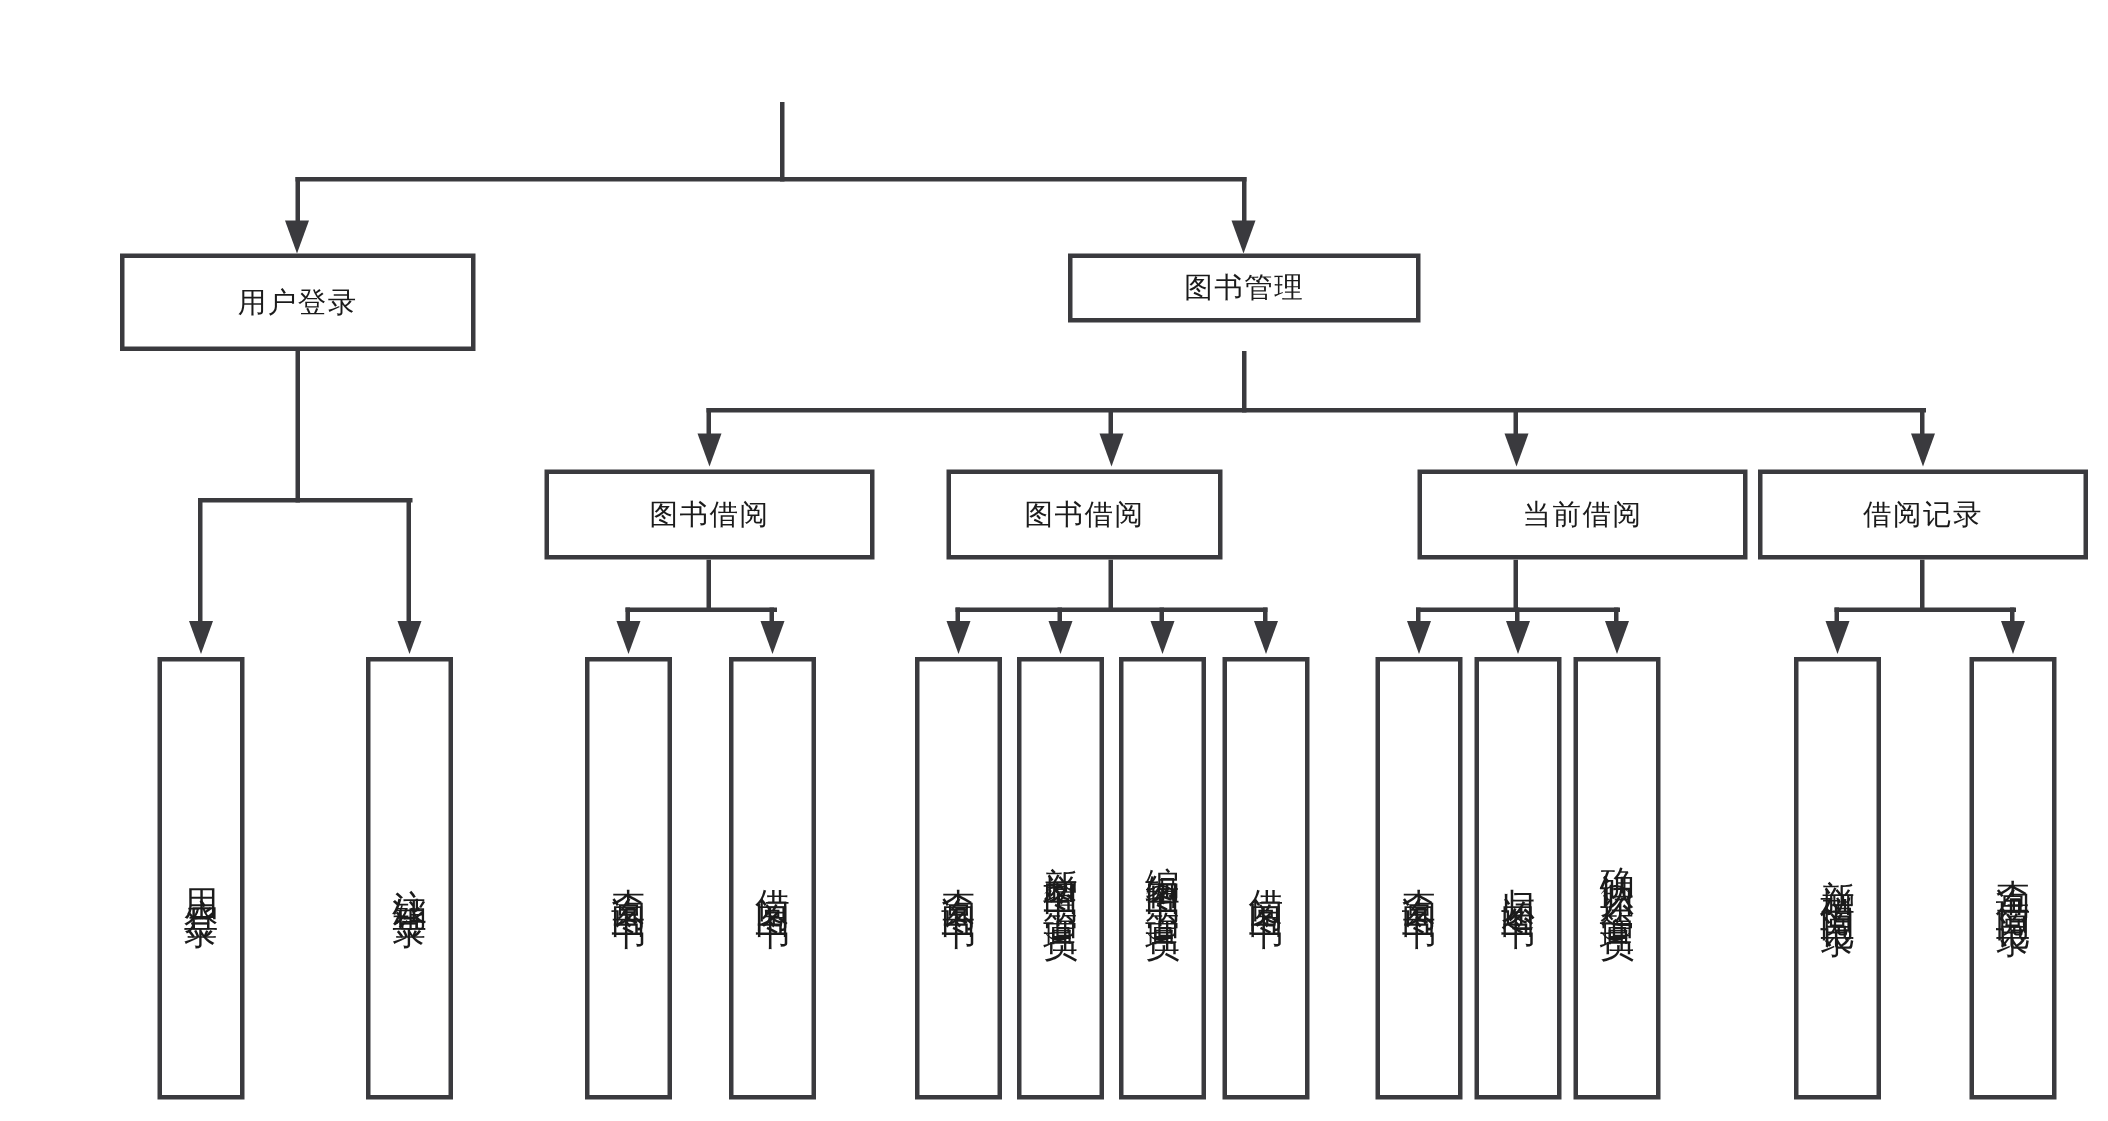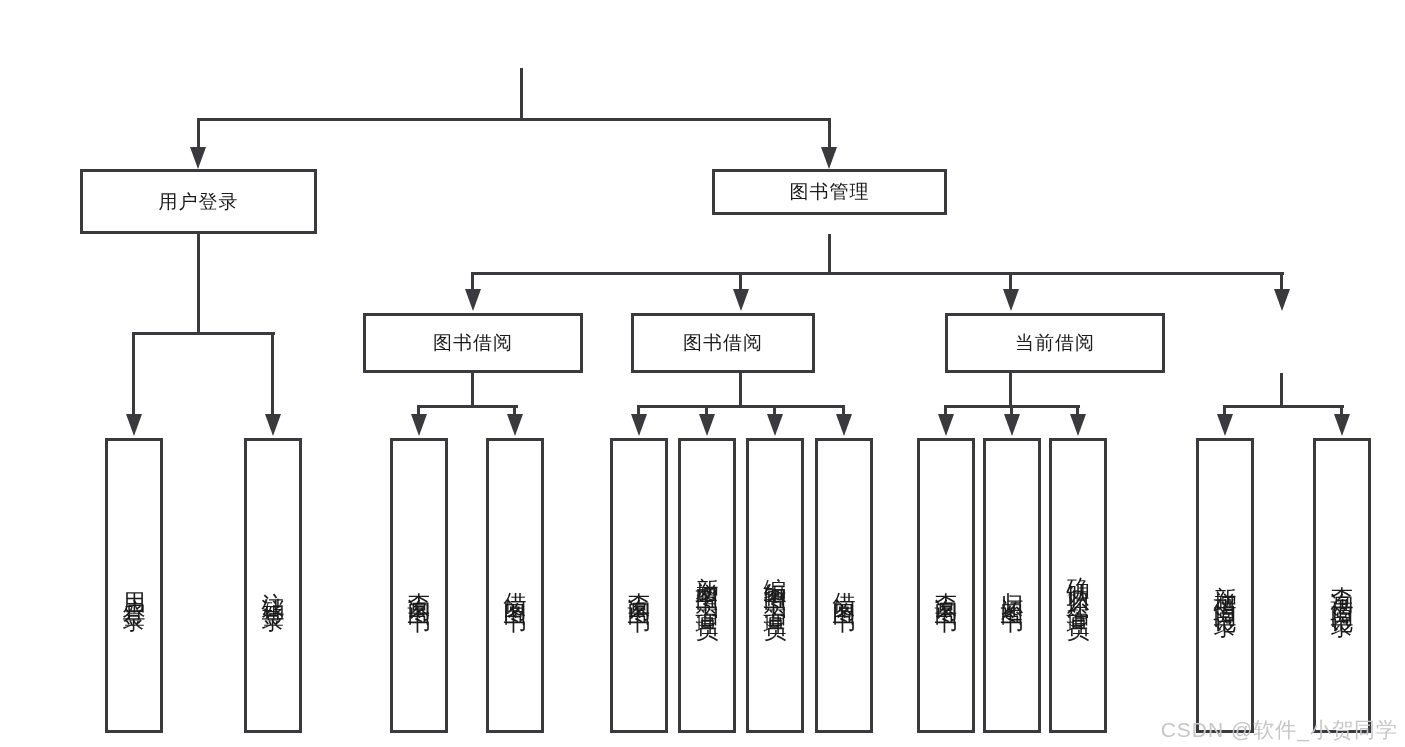--- a/index.html
+++ b/index.html
@@ -115,33 +115,33 @@
       <div class="ahead" style="left: 1334px; top: 414px; border-top-color: rgb(58, 58, 62);"></div>
     </div>
 
 
   <div class="box" style="left:80px;top:169px;width:237px;height:65px;">用户登录</div>
   <div class="box" style="left:712px;top:169px;width:235px;height:46px;">图书管理</div>
 
   <div class="box" style="left:363px;top:313px;width:220px;height:60px;">图书借阅</div>
   <div class="box" style="left:631px;top:313px;width:184px;height:60px;">图书借阅</div>
   <div class="box" style="left:901px;top:313px;width:220px;height:60px;margin-left:44px;">当前借阅</div>
+  <div class="box" style="left:1172px;top:313px;width:220px;height:60px;">借阅记录</div>
 
   <div class="vbox" style="left:105px;">用户登录</div>
   <div class="vbox" style="left:244px;">注销登录</div>
 
   <div class="vbox" style="left:390px;">查询图书</div>
   <div class="vbox" style="left:486px;">借阅图书</div>
 
   <div class="vbox" style="left:610px;">查询图书</div>
   <div class="vbox" style="left:678px;">新增图书（管理员）</div>
   <div class="vbox" style="left:746px;">编辑图书（管理员）</div>
   <div class="vbox" style="left:815px;">借阅图书</div>
 
   <div class="vbox" style="left:917px;">查询图书</div>
   <div class="vbox" style="left:983px;">归还图书</div>
   <div class="vbox" style="left:1049px;">确认归还（管理员）</div>
 
   <div class="vbox" style="left:1196px;">新增借阅记录</div>
   <div class="vbox" style="left:1313px;">查询借阅记录</div>
 
-  <div class="watermark">CSDN @软件_小贺同学</div>
 </div>
 
 </body></html>

